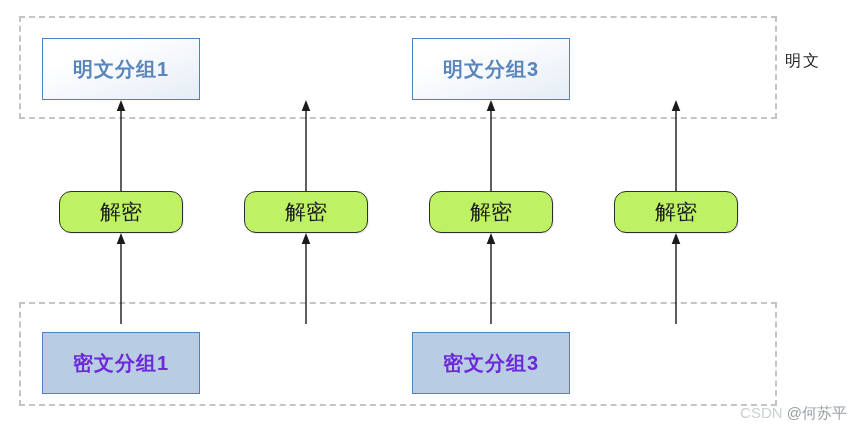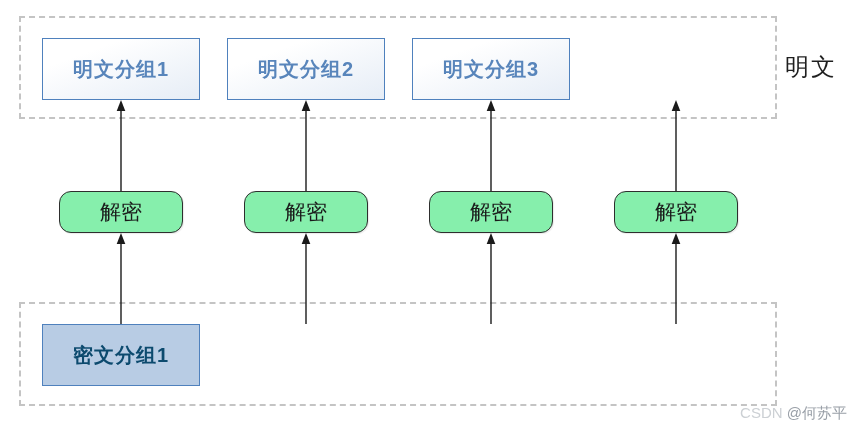--- a/index.html
+++ b/index.html
@@ -50,53 +50,53 @@
     font-weight: bold;
     letter-spacing: 1px;
   }
   .plain-block {
     top: 38px;
     border: 1.5px solid #4f81bd;
     background: linear-gradient(160deg, #ffffff 25%, #e6edf6 100%);
     color: #5885bb;
   }
   .cipher-block {
-    top: 324px;
+    top: 332px;
     border: 1.5px solid #4f81bd;
     background: #b8cce4;
-    color: #0c4a6e;
+    color: #6d28d9;
   }
   .decrypt-box {
     position: absolute;
     top: 191px;
     left: 17px;
     width: 124px;
     height: 42px;
     box-sizing: border-box;
     border: 1.5px solid #2e2e2e;
     border-radius: 12px;
-    background: #86efac;
+    background: #bef264;
     display: flex;
     align-items: center;
     justify-content: center;
     font-size: 21px;
     color: #1a1a1a;
     box-shadow: 1px 1px 1px rgba(0,0,0,0.08);
   }
   .arrows {
     position: absolute;
     top: 0;
     left: 0;
     pointer-events: none;
   }
   .side-label {
     position: absolute;
     left: 785px;
     width: 60px;
-    font-size: 24px;
+    font-size: 16px;
     color: #1f1f1f;
     letter-spacing: 2px;
   }
   #plaintext-section-label { top: 51px; }
   #ciphertext-section-label { top: 337px; }
 
   #watermark {
     position: absolute;
     top: 404px;
     right: 6px;
@@ -132,40 +132,40 @@
       </div>
   </div>
 
   <div class="column col-2">
     <svg class="arrows" width="158" height="431" viewBox="0 0 158 431">
       <line x1="79" y1="191" x2="79" y2="109" stroke="#1a1a1a" stroke-width="1.4"></line>
       <polygon points="79,100 74.7,111 83.3,111" fill="#1a1a1a"></polygon>
       <line x1="79" y1="324" x2="79" y2="242" stroke="#1a1a1a" stroke-width="1.4"></line>
       <polygon points="79,233 74.7,244 83.3,244" fill="#1a1a1a"></polygon>
     </svg>
-    <div class="block plain-block">
-        <span>明文分组2</span>
-      </div>
     <div class="decrypt-box">
         <span>解密</span>
       </div>
   </div>
 
   <div class="column col-3">
     <svg class="arrows" width="158" height="431" viewBox="0 0 158 431">
       <line x1="79" y1="191" x2="79" y2="109" stroke="#1a1a1a" stroke-width="1.4"></line>
       <polygon points="79,100 74.7,111 83.3,111" fill="#1a1a1a"></polygon>
       <line x1="79" y1="324" x2="79" y2="242" stroke="#1a1a1a" stroke-width="1.4"></line>
       <polygon points="79,233 74.7,244 83.3,244" fill="#1a1a1a"></polygon>
     </svg>
     <div class="block plain-block">
         <span>明文分组3</span>
       </div>
     <div class="decrypt-box">
         <span>解密</span>
+      </div>
+    <div class="block cipher-block">
+        <span>密文分组3</span>
       </div>
   </div>
 
   <div class="column col-4">
     <svg class="arrows" width="158" height="431" viewBox="0 0 158 431">
       <line x1="79" y1="191" x2="79" y2="109" stroke="#1a1a1a" stroke-width="1.4"></line>
       <polygon points="79,100 74.7,111 83.3,111" fill="#1a1a1a"></polygon>
       <line x1="79" y1="324" x2="79" y2="242" stroke="#1a1a1a" stroke-width="1.4"></line>
       <polygon points="79,233 74.7,244 83.3,244" fill="#1a1a1a"></polygon>
     </svg>

